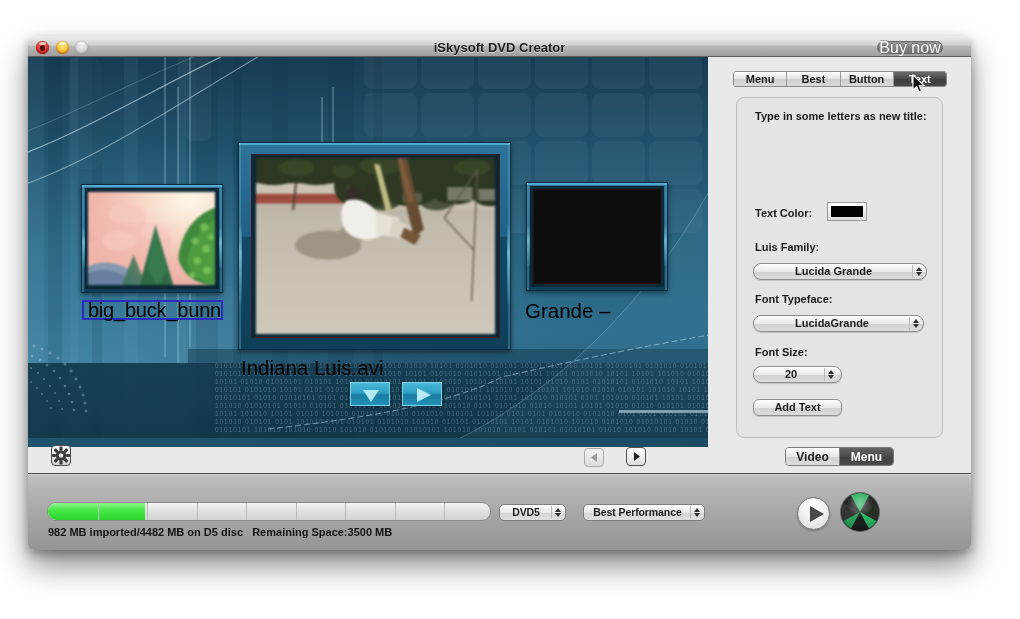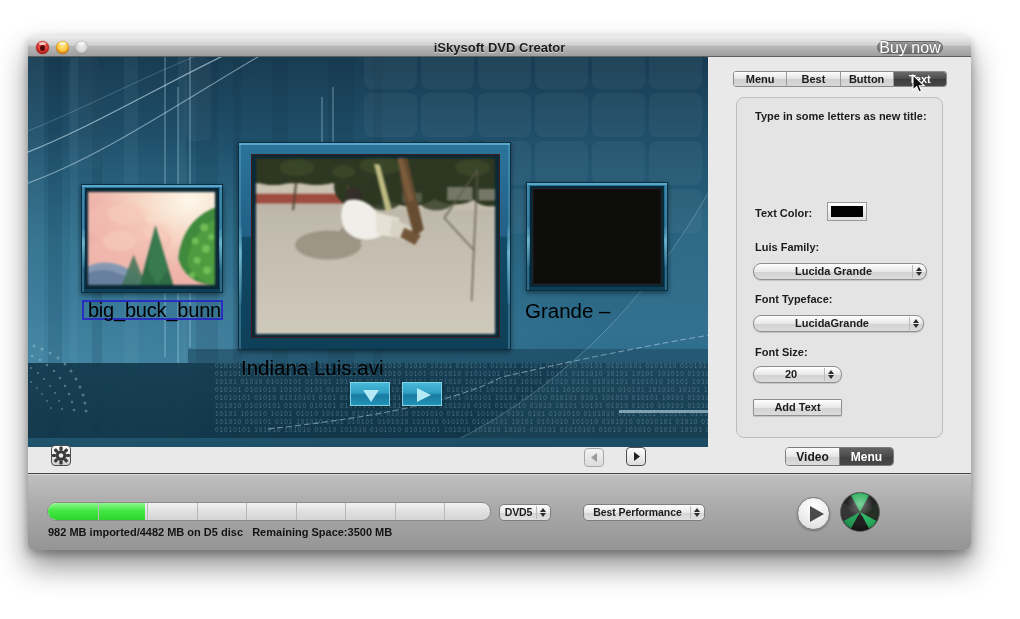--- a/index.html
+++ b/index.html
@@ -52,21 +52,21 @@
   #txtarea{position:absolute;left:727px;top:74px;width:169px;height:57px;background:#fff;border:1px solid #989898;
     font-size:13px;color:#111;padding:3px 0 0 5px;line-height:17.5px;}
   #colorwell{position:absolute;left:799px;top:145px;width:40px;height:19px;background:linear-gradient(#fff,#ddd);border:1px solid #9a9a9a;}
   #colorwell:after{content:"";position:absolute;left:3px;top:3px;right:3px;bottom:3px;background:#000;}
   .popup{position:absolute;height:17px;padding-right:13px;border:1px solid #8e8e8e;border-radius:8px;
     background:linear-gradient(#fefefe,#e8e8e8 50%,#d2d2d2 51%,#dcdcdc);
     font-size:11px;font-weight:bold;color:#1c1c1c;text-align:center;line-height:15px;box-shadow:0 1px 1px rgba(0,0,0,.15);}
   .stp{position:absolute;right:3px;top:1px;bottom:1px;width:11px;border-left:1px solid #bbb;}
   .stp:before{content:"";position:absolute;left:2.5px;top:2px;border-left:3.5px solid transparent;border-right:3.5px solid transparent;border-bottom:4.5px solid #2e2e2e;}
   .stp:after{content:"";position:absolute;left:2.5px;bottom:2px;border-left:3.5px solid transparent;border-right:3.5px solid transparent;border-top:4.5px solid #2e2e2e;}
-  #addtext{position:absolute;left:725px;top:342px;width:89px;height:17px;border:1px solid #8e8e8e;border-radius:1px;
+  #addtext{position:absolute;left:725px;top:342px;width:89px;height:17px;border:1px solid #8e8e8e;border-radius:6px;
     background:linear-gradient(#fefefe,#e8e8e8 50%,#d2d2d2 51%,#dcdcdc);font-size:11px;font-weight:bold;color:#1c1c1c;text-align:center;line-height:15px;box-shadow:0 1px 1px rgba(0,0,0,.15);}
   
   #gearbtn{position:absolute;left:23px;top:388px;width:20px;height:21px;border:1px solid #4c4c4c;border-radius:4px;
     background:linear-gradient(#fdfdfd,#e3e3e3 60%,#cfcfcf);}
   .navbtn{position:absolute;width:20px;height:19px;border-radius:4px;text-align:center;}
   #nav-l{left:556px;top:391px;border:1px solid #a9a9a9;background:linear-gradient(#f2f2f2,#dcdcdc);}
   #nav-r{left:598px;top:390px;border:1px solid #505050;background:linear-gradient(#fdfdfd,#dedede);}
   #segvm{position:absolute;left:757px;top:390px;width:109px;height:19px;display:flex;border:1px solid #7d7d7d;border-radius:4px;overflow:hidden;}
   #segvm .sg{flex:1;font-size:12px;font-weight:bold;text-align:center;line-height:18px;}
   #sg-video{background:linear-gradient(#fdfdfd,#e6e6e6 50%,#d2d2d2 51%,#dcdcdc);color:#1c1c1c;border-right:1px solid #7d7d7d;}
@@ -430,21 +430,21 @@
       <div class="pseg" style="left:50px"></div>
         <div class="pseg" style="left:99px"></div>
       <div class="pseg" style="left:149px"></div>
         <div class="pseg" style="left:198px"></div>
       <div class="pseg" style="left:248px"></div>
         <div class="pseg" style="left:297px"></div>
       <div class="pseg" style="left:347px"></div>
         <div class="pseg" style="left:396px"></div>
     </div>
     <div id="ptext">982 MB imported/4482 MB on D5 disc&nbsp;&nbsp;&nbsp;Remaining Space:3500 MB</div>
-    <div class="bpopup" style="left:471px;top:29px;width:52px;">DVD5<span class="stp"></span></div>
+    <div class="bpopup" style="left:471px;top:29px;width:67px;">DVD5<span class="stp"></span></div>
     <div class="bpopup" style="left:555px;top:29px;width:122px;">Best Performance<span class="stp"></span></div>
     <div id="playbtn"></div>
     <div id="burnbtn">
       <svg width="40" height="40">
         <defs>
           <radialGradient id="burnsheen" cx="50%" cy="30%" r="75%">
             <stop offset="0%" stop-color="#ffffff" stop-opacity="0.45"></stop>
             <stop offset="45%" stop-color="#ffffff" stop-opacity="0.08"></stop>
             <stop offset="100%" stop-color="#000000" stop-opacity="0.25"></stop>
           </radialGradient>

